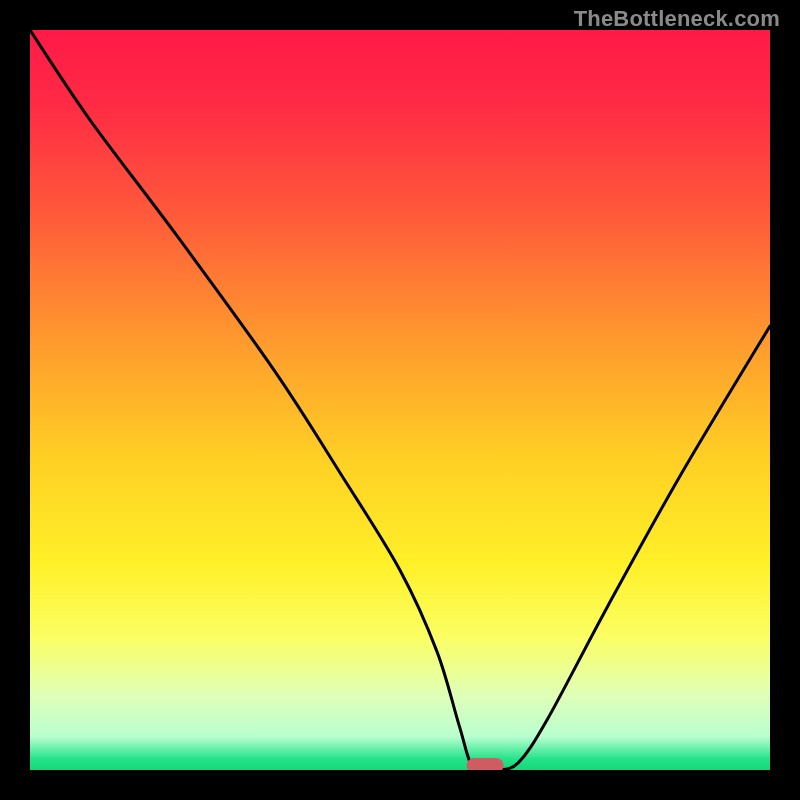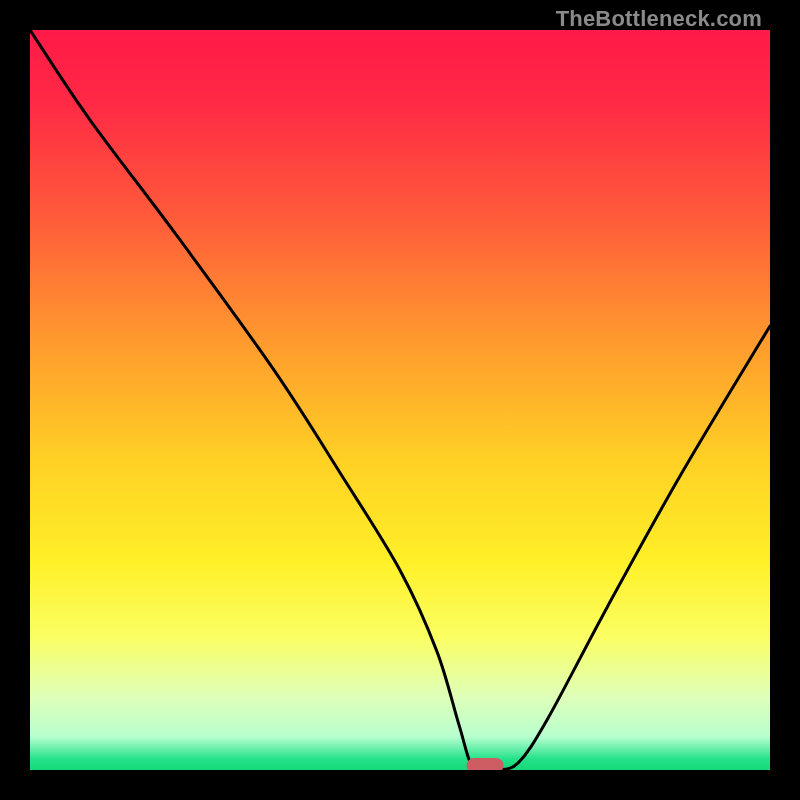--- a/index.html
+++ b/index.html
@@ -20,21 +20,21 @@
     position: absolute;
     left: 30px;
     top: 30px;
     width: 740px;
     height: 740px;
     overflow: hidden;
   }
   .watermark {
     position: absolute;
     top: 6px;
-    right: 38px;
+    right: 20px;
     font-family: Arial, Helvetica, sans-serif;
     font-size: 22px;
     font-weight: 600;
     color: #8a8a8a;
     letter-spacing: 0.2px;
   }
   svg { display: block; }
 </style>
 </head>
 <body>

